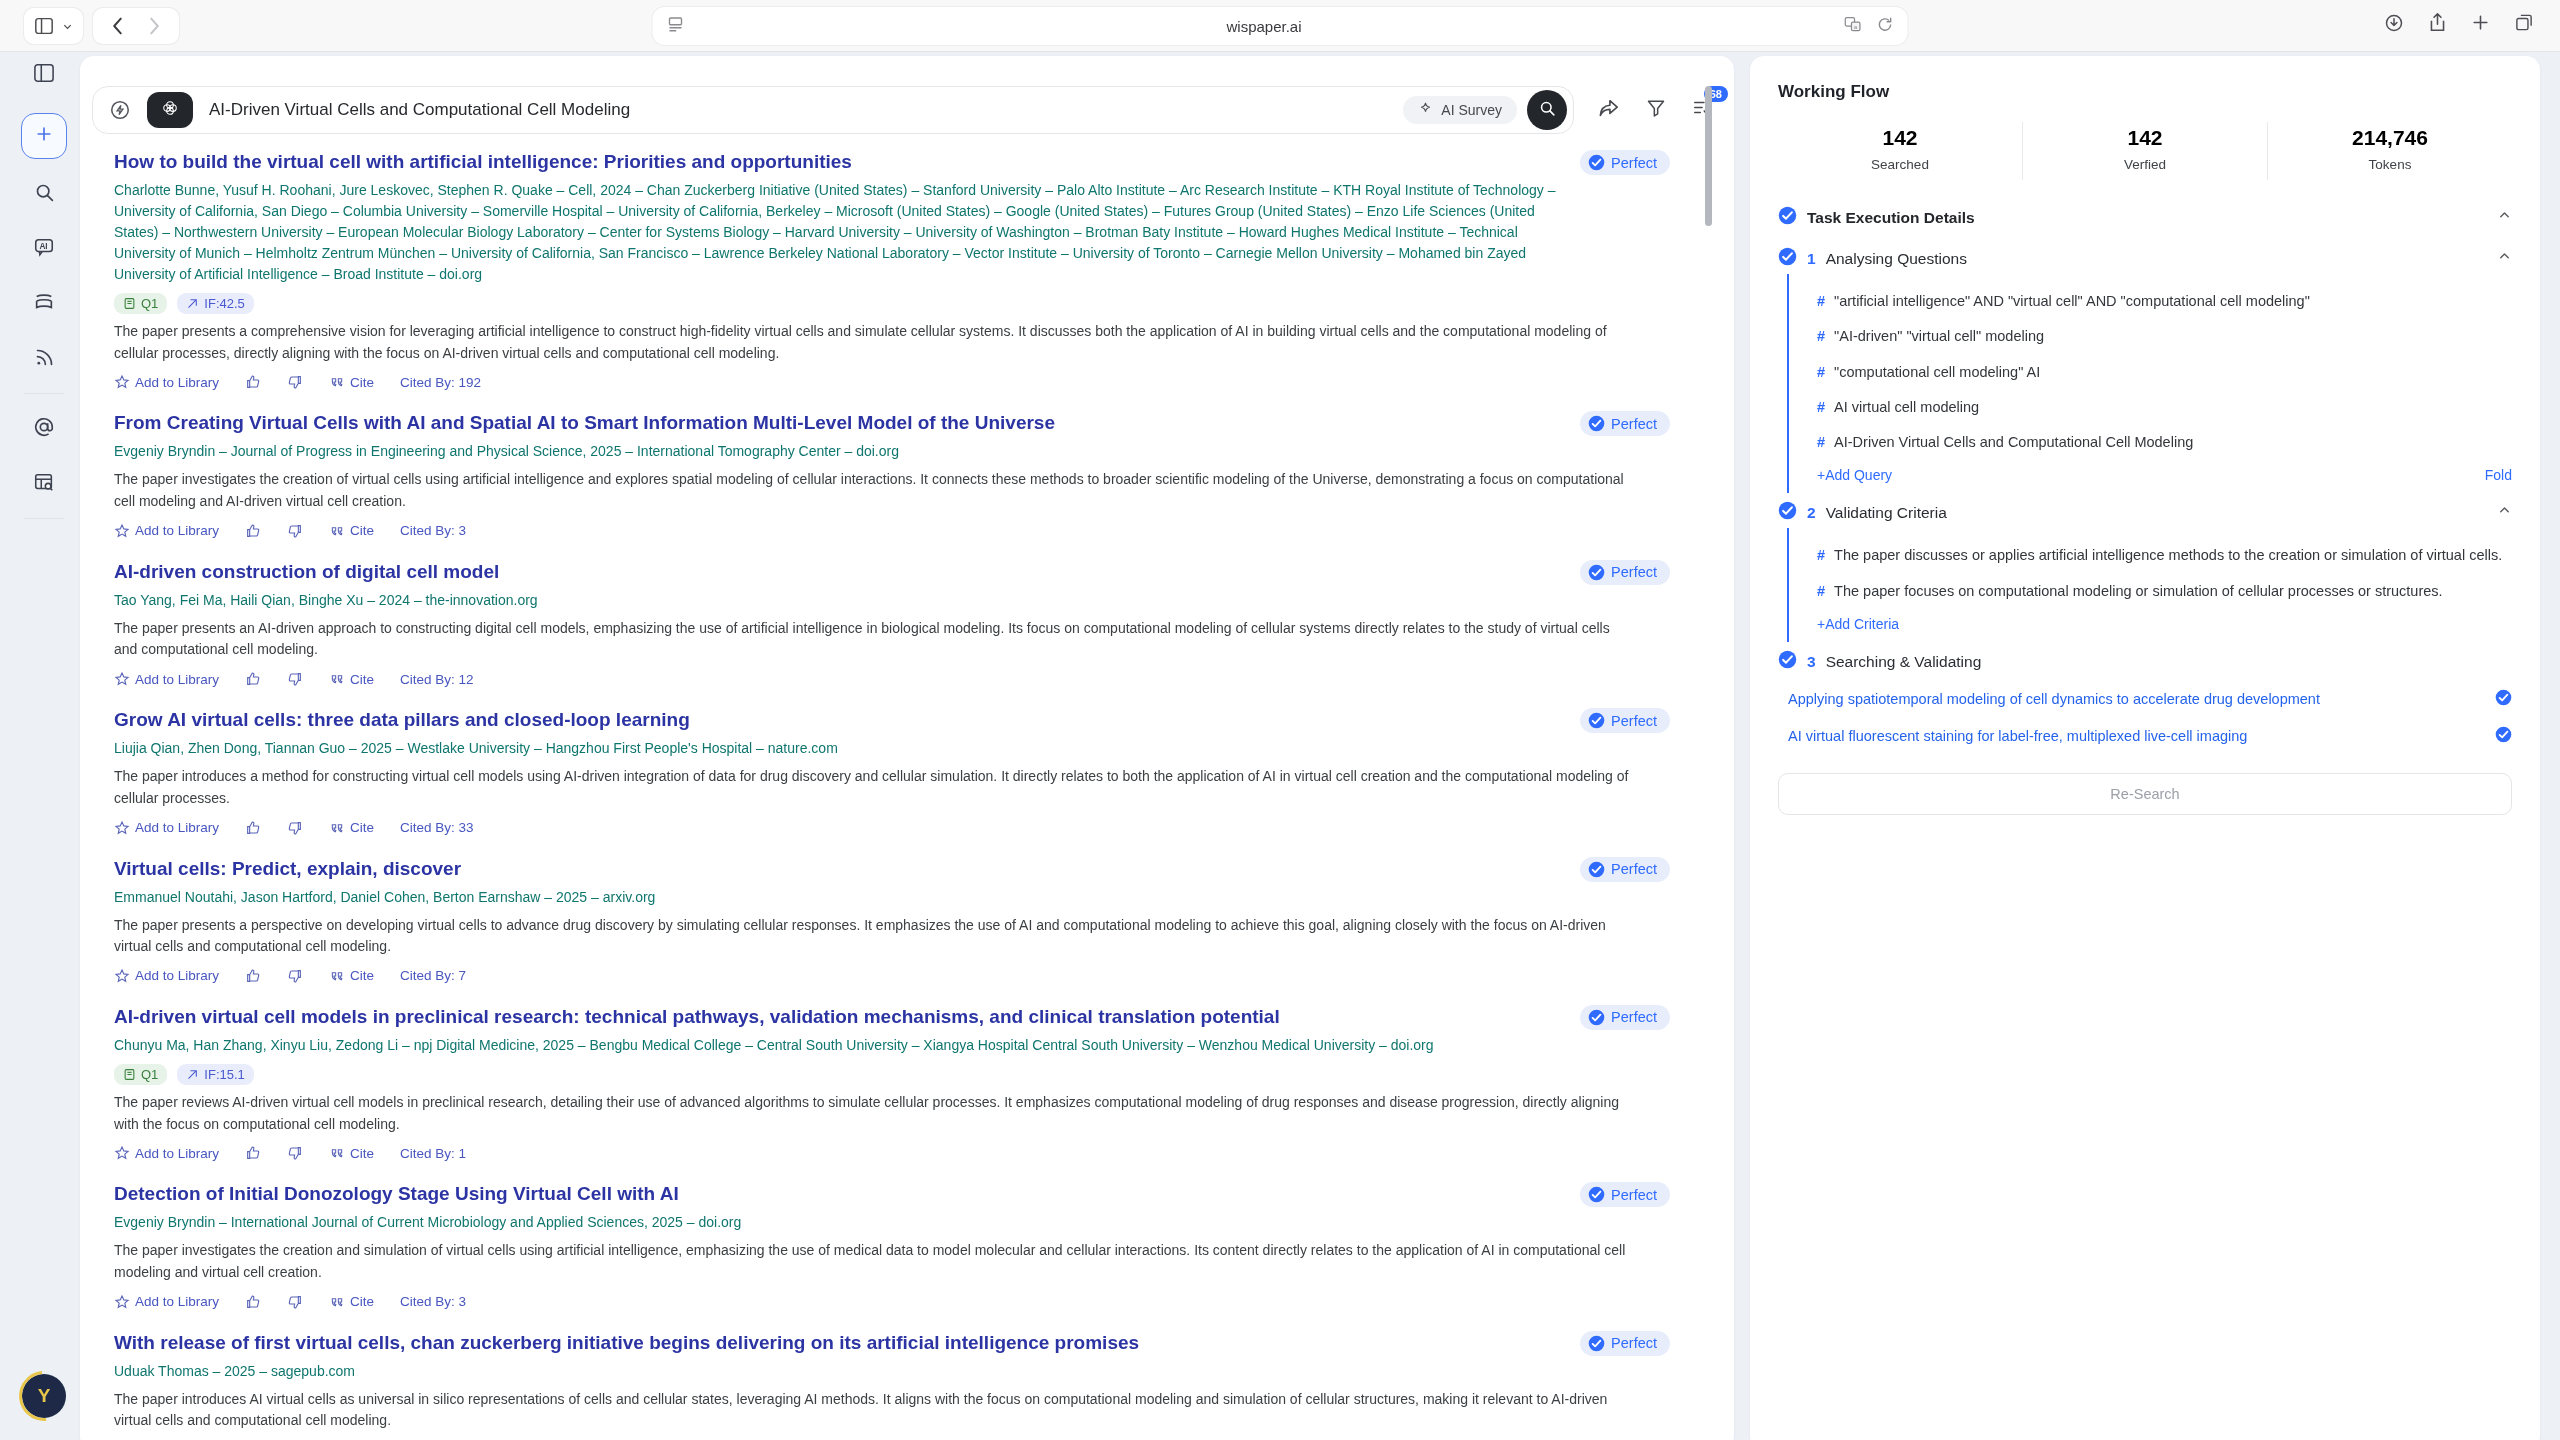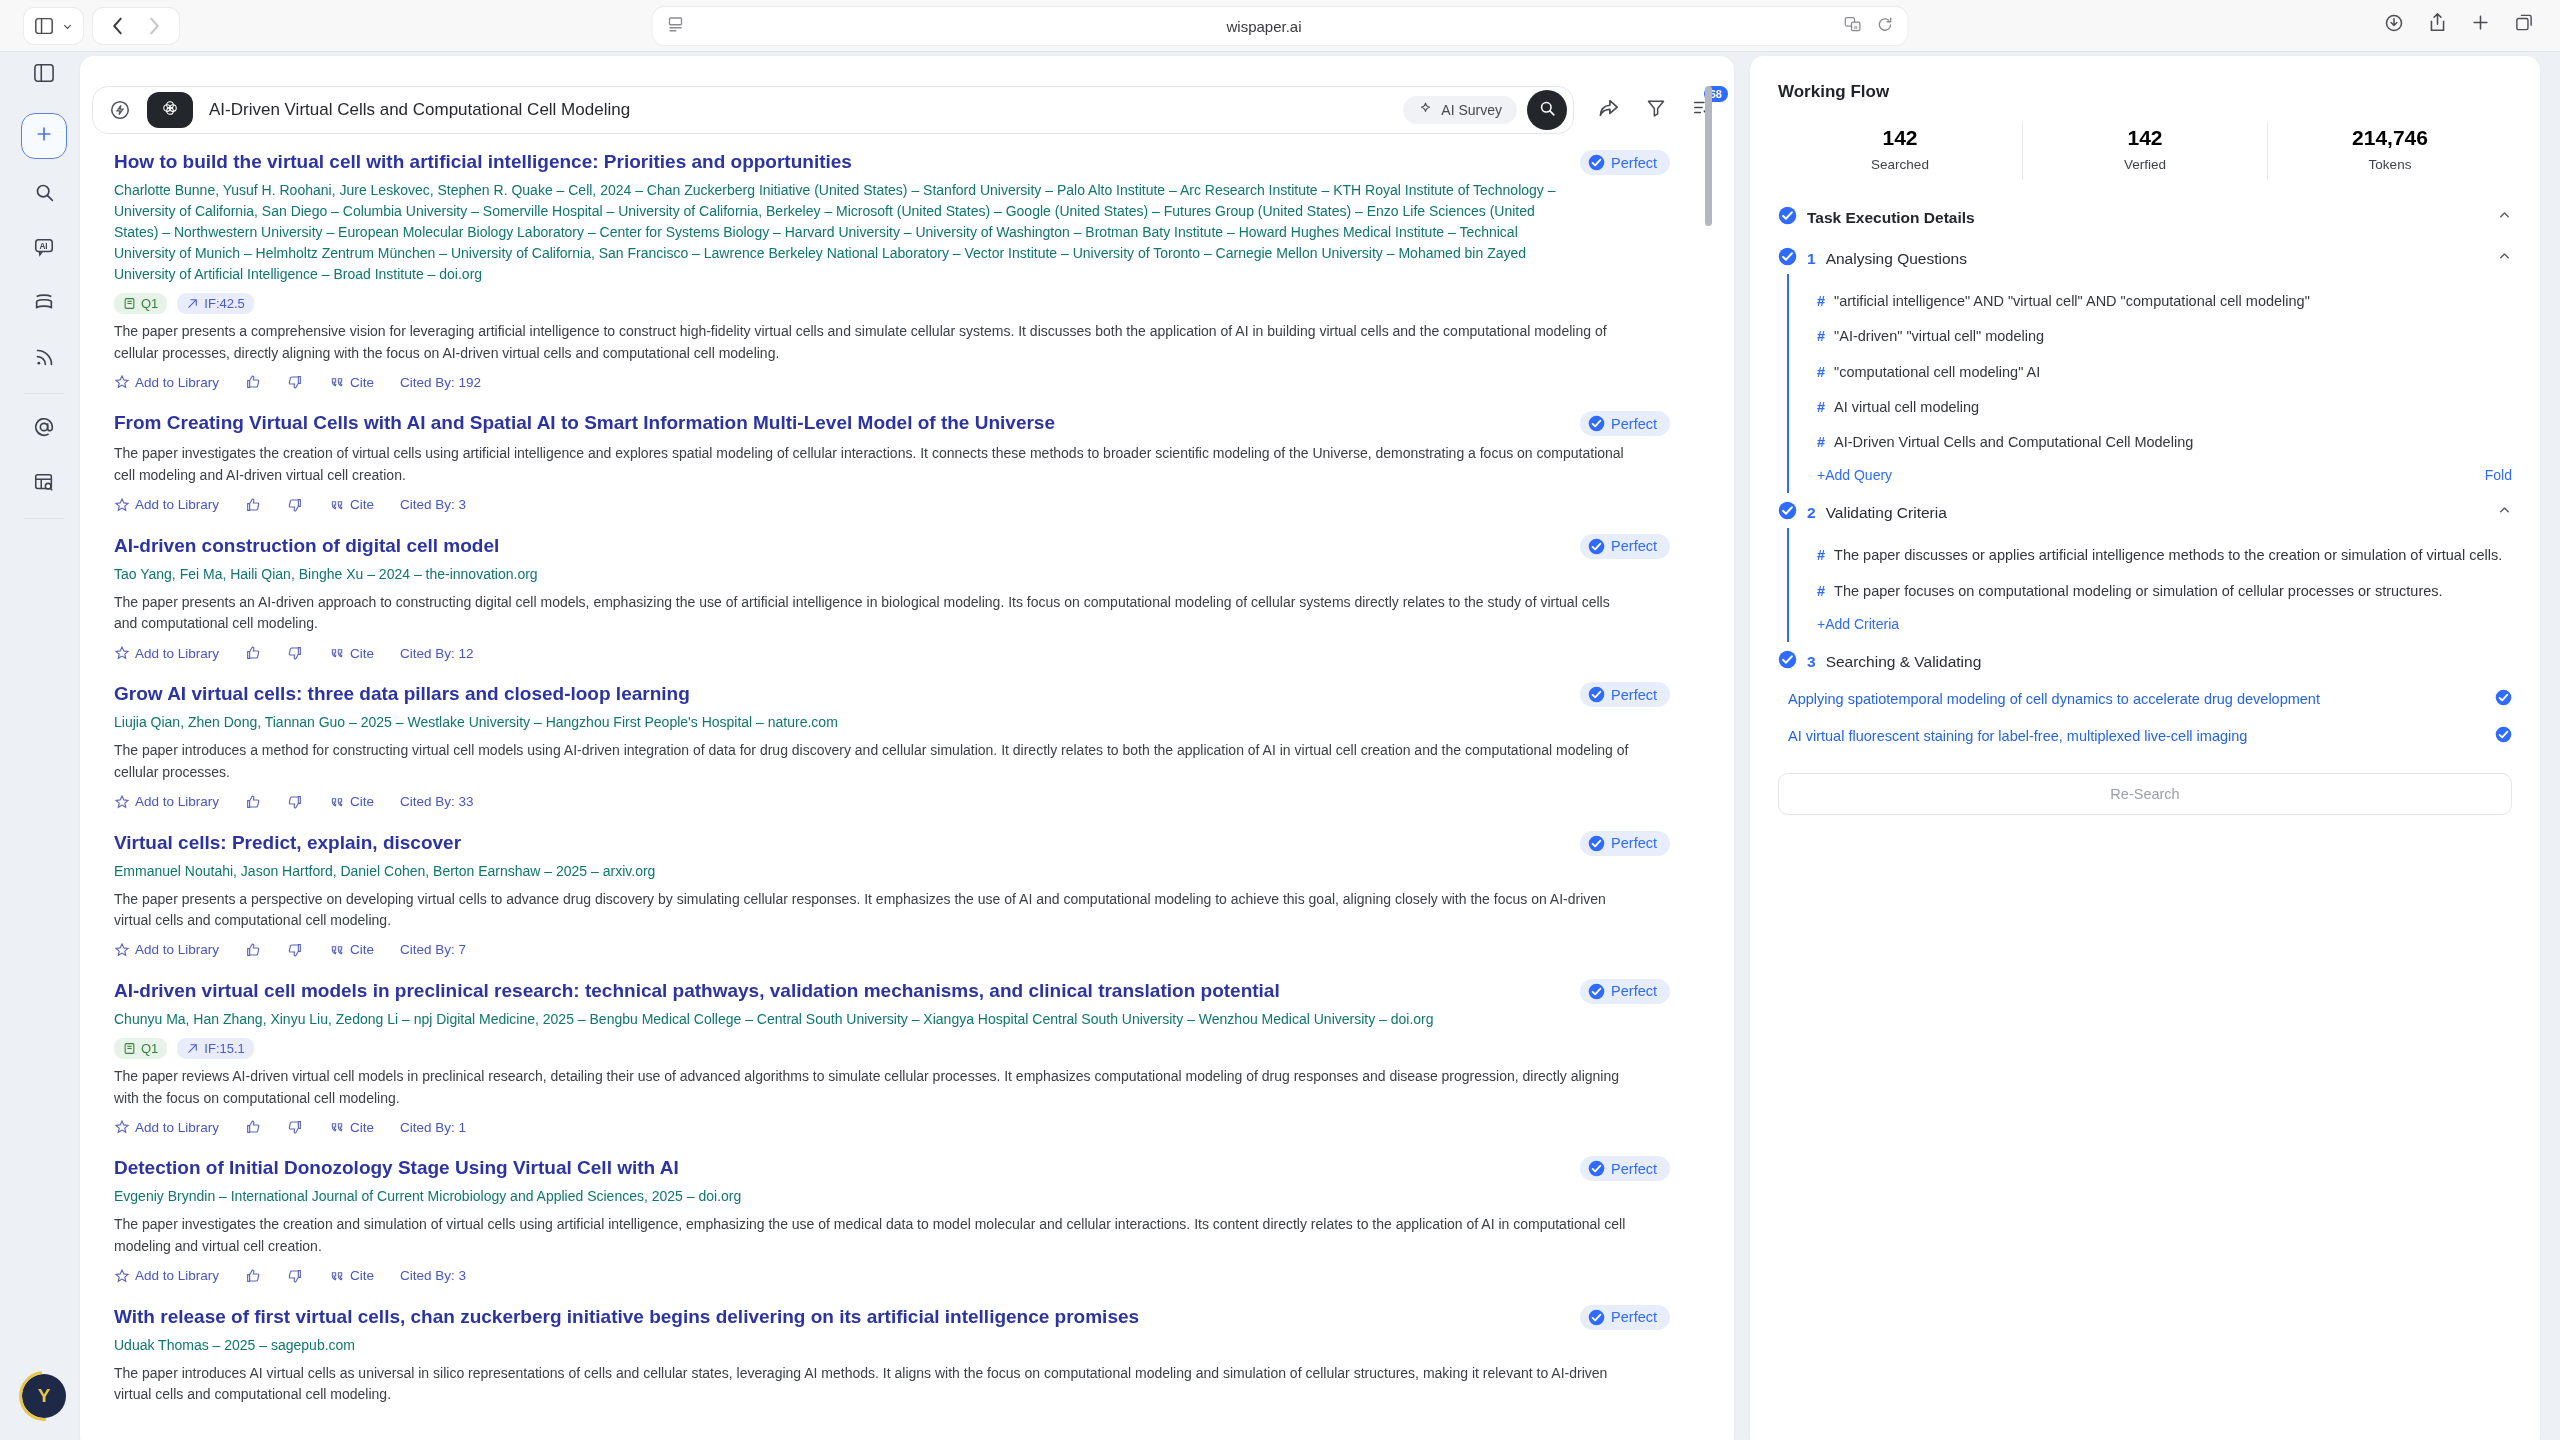--- a/index.html
+++ b/index.html
@@ -343,20 +343,21 @@
         <div class="paper-head">
           <h3 class="paper-title">From Creating Virtual Cells with AI and Spatial AI to Smart Information Multi-Level Model of the Universe</h3>
           <span class="perfect">
               <svg width="17" height="17" viewBox="0 0 24 24">
                 <circle cx="12" cy="12" r="11" fill="#2f6bff"></circle>
                 <path d="M6.5 12.5l3.6 3.5 7.4-8" stroke="#fff" stroke-width="2.6" fill="none" stroke-linecap="round" stroke-linejoin="round"></path>
               </svg>
               <span>Perfect</span>
             </span>
         </div>
+        <div class="paper-meta">Evgeniy Bryndin – Journal of Progress in Engineering and Physical Science, 2025 – International Tomography Center – doi.org</div>
         <p class="paper-desc">The paper investigates the creation of virtual cells using artificial intelligence and explores spatial modeling of cellular interactions. It connects these methods to broader scientific modeling of the Universe, demonstrating a focus on computational cell modeling and AI-driven virtual cell creation.</p>
         <div class="paper-actions">
           <span class="act">
               <svg width="16" height="16" viewBox="0 0 24 24" fill="none" stroke="currentColor" stroke-width="1.7">
                 <path d="M12 3l2.7 5.9 6.3.6-4.8 4.2 1.4 6.2-5.6-3.3-5.6 3.3 1.4-6.2L3 9.5l6.3-.6z"></path>
               </svg>
               <span>Add to Library</span>
             </span>
           <span class="act">
               <svg width="16" height="16" viewBox="0 0 24 24" fill="none" stroke="currentColor" stroke-width="1.7">

